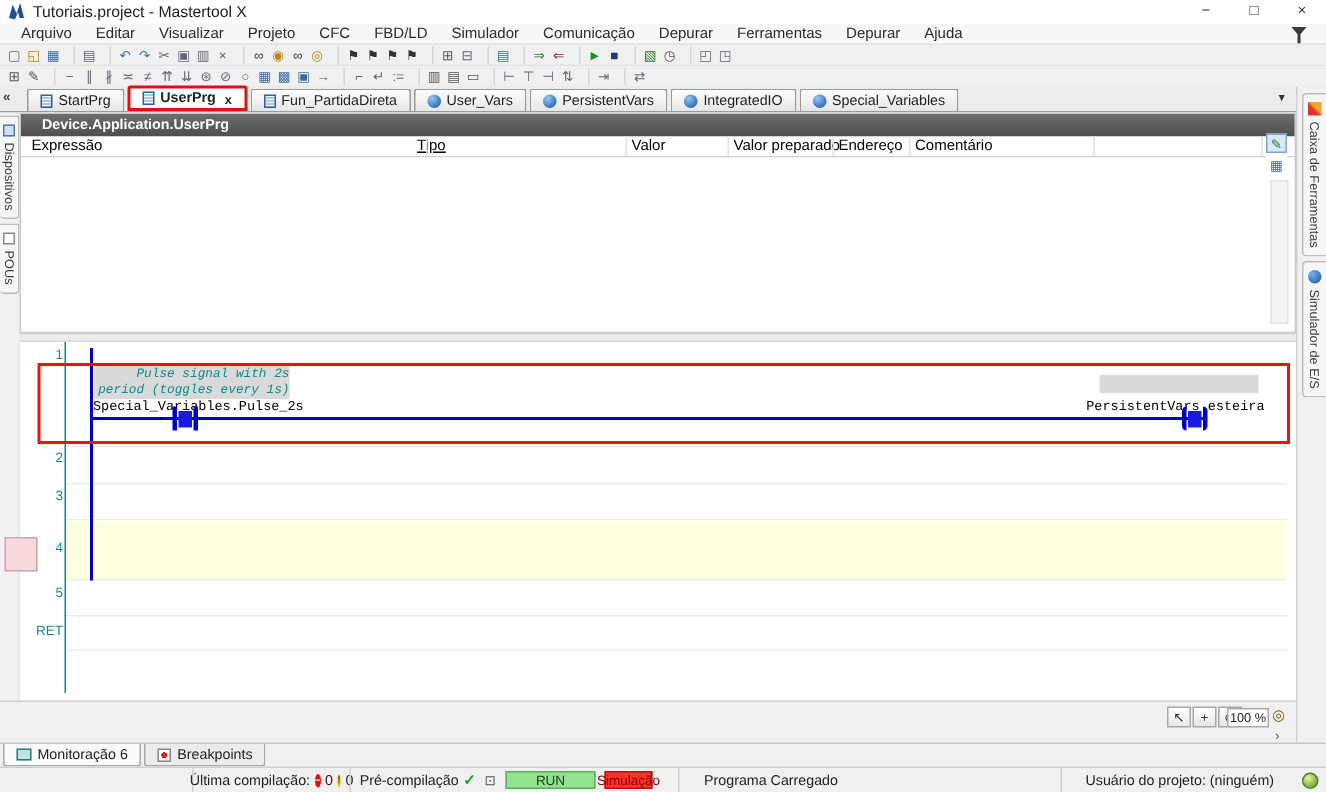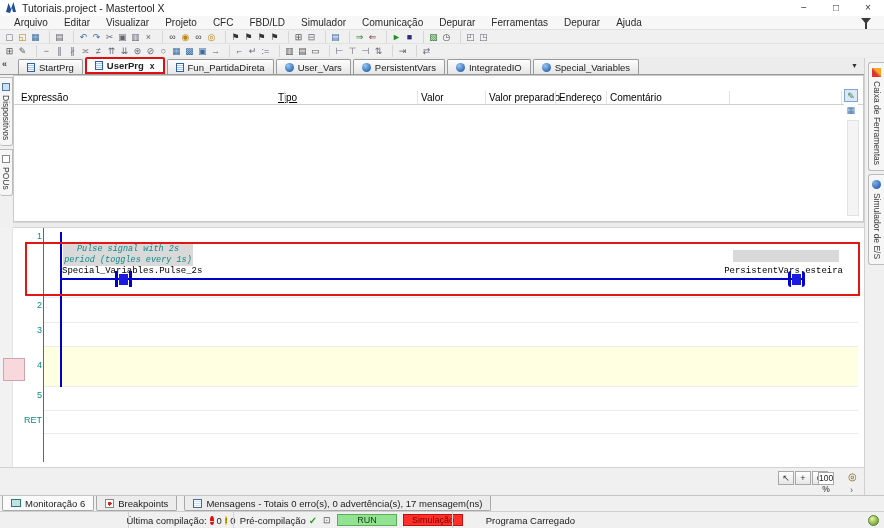--- a/index.html
+++ b/index.html
@@ -91,39 +91,39 @@
   .rowline { position:absolute; left:44px; right:6px; height:1px; background:#ebebeb; }
   .teal-rail { position:absolute; left:43px; top:0; width:1px; height:234px; background:#0e8a8a; }
   .rn { position:absolute; left:14px; width:28px; text-align:right; font-size:9px; color:#0e8a8a; }
   .yellow-row { position:absolute; left:44px; right:6px; top:119px; height:39px; background:#ffffe1; }
   .bp-box { position:absolute; left:3px; top:130px; width:22px; height:23px; background:#f7d8dd;
             border:1px solid #cfa4ad; }
   .power-rail { position:absolute; left:60px; top:4px; width:2px; height:155px; background:#0000cc; }
   .sel-box { position:absolute; left:25px; top:14px; width:835px; height:54px; border:2px solid #e31616; }
   .lcomment { position:absolute; left:63px; top:16px; width:130px; height:22px; background:#d9d9d9;
               font-family:"Liberation Mono", monospace; font-style:italic; font-size:8.5px; line-height:11px;
-              color:#0e8a8a; text-align:center; }
+              color:#0e8a8a; text-align:right; }
   .lvar { position:absolute; font-family:"Liberation Mono", monospace; font-size:9px; color:#000;
           white-space:nowrap; }
   .contact-lbl { left:62px; top:38px; }
   .coil-cmt { position:absolute; left:733px; top:22px; width:106px; height:12px; background:#d9d9d9; }
   .coil-lbl { left:720px; top:38px; width:123px; text-align:right; }
   .wire { position:absolute; left:62px; top:50px; width:740px; height:2px; background:#0000cc; }
   .ld-el { position:absolute; top:43px; display:flex; align-items:center; }
   .contact-el { left:115px; } .coil-el { left:788px; }
   .ld-bar { width:3px; height:16px; background:#0000cc; }
   .coil-el .ld-bar.l { border-radius:3px 0 0 3px; } .coil-el .ld-bar.r { border-radius:0 3px 3px 0; }
   .ld-fill { width:9px; height:11px; background:#1a1ae0; margin:0 1px; }
 
   
   .ladder-bottom { position:absolute; left:0; top:392px; width:864px; height:28px; background:#f0f0f0;
                    border-top:1px solid #d2d2d2; }
   .lt-btn { position:absolute; top:3px; width:16px; height:14px; border:1px solid #a8a8a8;
             background:linear-gradient(#fff,#e6e6e6); font-size:9px; line-height:12px; text-align:center; color:#333; }
-  .zoom-box { position:absolute; left:818px; top:4px; width:16px; height:13px; background:#fff;
+  .zoom-box { position:absolute; left:818px; top:4px; width:28px; height:13px; background:#fff;
               border:1px solid #a8a8a8; font-size:8.5px; line-height:11px; text-align:center; color:#222; }
   .zoom-region { position:absolute; left:848px; top:3px; font-size:10px; color:#7a5c00; }
   .hscroll-arrow { position:absolute; left:850px; top:17px; font-size:9px; color:#555; }
 
   
   .bottom-tabs { position:absolute; left:0; top:495px; width:884px; height:16px; background:#f0f0f0;
                  border-top:1px solid #c4c4c4; display:flex; align-items:flex-start; padding-left:2px; }
   .btab { height:15px; display:flex; align-items:center; gap:4px; padding:0 8px; margin-right:2px;
           border:1px solid #a8a8a8; border-top:none; border-radius:0 0 2px 2px; background:#ececec;
           font-size:9.5px; color:#222; white-space:nowrap; }
@@ -139,21 +139,21 @@
   .seg { position:absolute; top:0; height:16px; display:flex; align-items:center; justify-content:center;
          gap:3px; border-left:1px solid #d2d2d2; white-space:nowrap; }
   .dot { width:9px; height:9px; border-radius:50%; font-size:7px; line-height:9px; text-align:center;
          font-weight:bold; }
   .dot-err { background:#dd1111; color:#fff; }
   .dot-warn { background:#f2c200; color:#6d5300; }
   .check { color:#1e9e1e; font-weight:bold; font-size:10px; }
   .badge { position:absolute; top:2px; height:12px; display:flex; align-items:center; justify-content:center;
            font-size:9px; }
   .run-badge { left:337px; width:60px; background:#92e292; border:1px solid #58b058; color:#103c10; }
-  .sim-badge { left:403px; width:60px; background:#ff3028; border:1px solid #c01010; color:#7a0000; }
+  .sim-badge { left:403px; width:32px; background:#ff3028; border:1px solid #c01010; color:#7a0000; }
   .globe-ic { position:absolute; left:868px; top:3px; width:11px; height:11px; border-radius:50%;
               background:radial-gradient(circle at 35% 30%,#e8f59c 0%,#7ab043 70%); border:1px solid #567a2a; }
   .online-ic { position:absolute; left:323px; top:3px; font-size:9px; color:#555; }
 </style>
 </head>
 <body>
 
 <div class="app">
 
   <div class="titlebar">
@@ -298,20 +298,21 @@
         <span class="tools-ic"></span>
         <span>Caixa de Ferramentas</span>
       </div>
       <div class="vtab">
         <span class="sim-ic"></span>
         <span>Simulador de E/S</span>
       </div>
     </div>
 
     <div class="editor-top">
+      <div class="devpath">Device.Application.UserPrg</div>
       <div class="watch-header">
         <span class="wcol wc0">Expressão</span>
         <span class="wcol wc1">Tipo</span>
         <span class="wcol wc2">Valor</span>
         <span class="wcol wc3">Valor preparado</span>
         <span class="wcol wc4">Endereço</span>
         <span class="wcol wc5">Comentário</span>
         <span class="wsep" style="left:270px"></span>
         <span class="wsep" style="left:403px"></span>
         <span class="wsep" style="left:471px"></span>
@@ -387,40 +388,39 @@
 
   <div class="bottom-tabs">
     <div class="btab active">
       <span class="mon-ic"></span>
       <span>Monitoração 6</span>
     </div>
     <div class="btab">
       <span class="bp-ic"></span>
       <span>Breakpoints</span>
     </div>
-    <div class="btab gap">
-      <span class="msg-ic"></span>
-      <span>Mensagens - Totais 0 erro(s), 0 advertência(s), 17 mensagem(ns)</span>
-    </div>
   </div>
 
   <div class="statusbar">
     <div class="seg" style="left:128px; width:105px;">
       <span>Última compilação:</span>
       <span class="dot dot-err">–</span>
       <span>0</span>
       <span class="dot dot-warn">!</span>
       <span>0</span>
     </div>
     <div class="seg" style="left:233px; width:90px;">
       <span>Pré-compilação</span>
       <span class="check">✓</span>
     </div>
     <span class="online-ic">⊡</span>
     <div class="badge run-badge">RUN</div>
     <div class="badge sim-badge">Simulação</div>
-    <div class="seg" style="left:452px; width:123px;justify-content:flex-end;">
+    <div class="seg" style="left:452px; width:123px;">
       <span>Programa Carregado</span>
     </div>
+    <div class="seg" style="left:707px; width:158px;">
+      <span>Usuário do projeto: (ninguém)</span>
+    </div>
     <span class="globe-ic"></span>
   </div>
 
 </div>
 
 </body></html>

